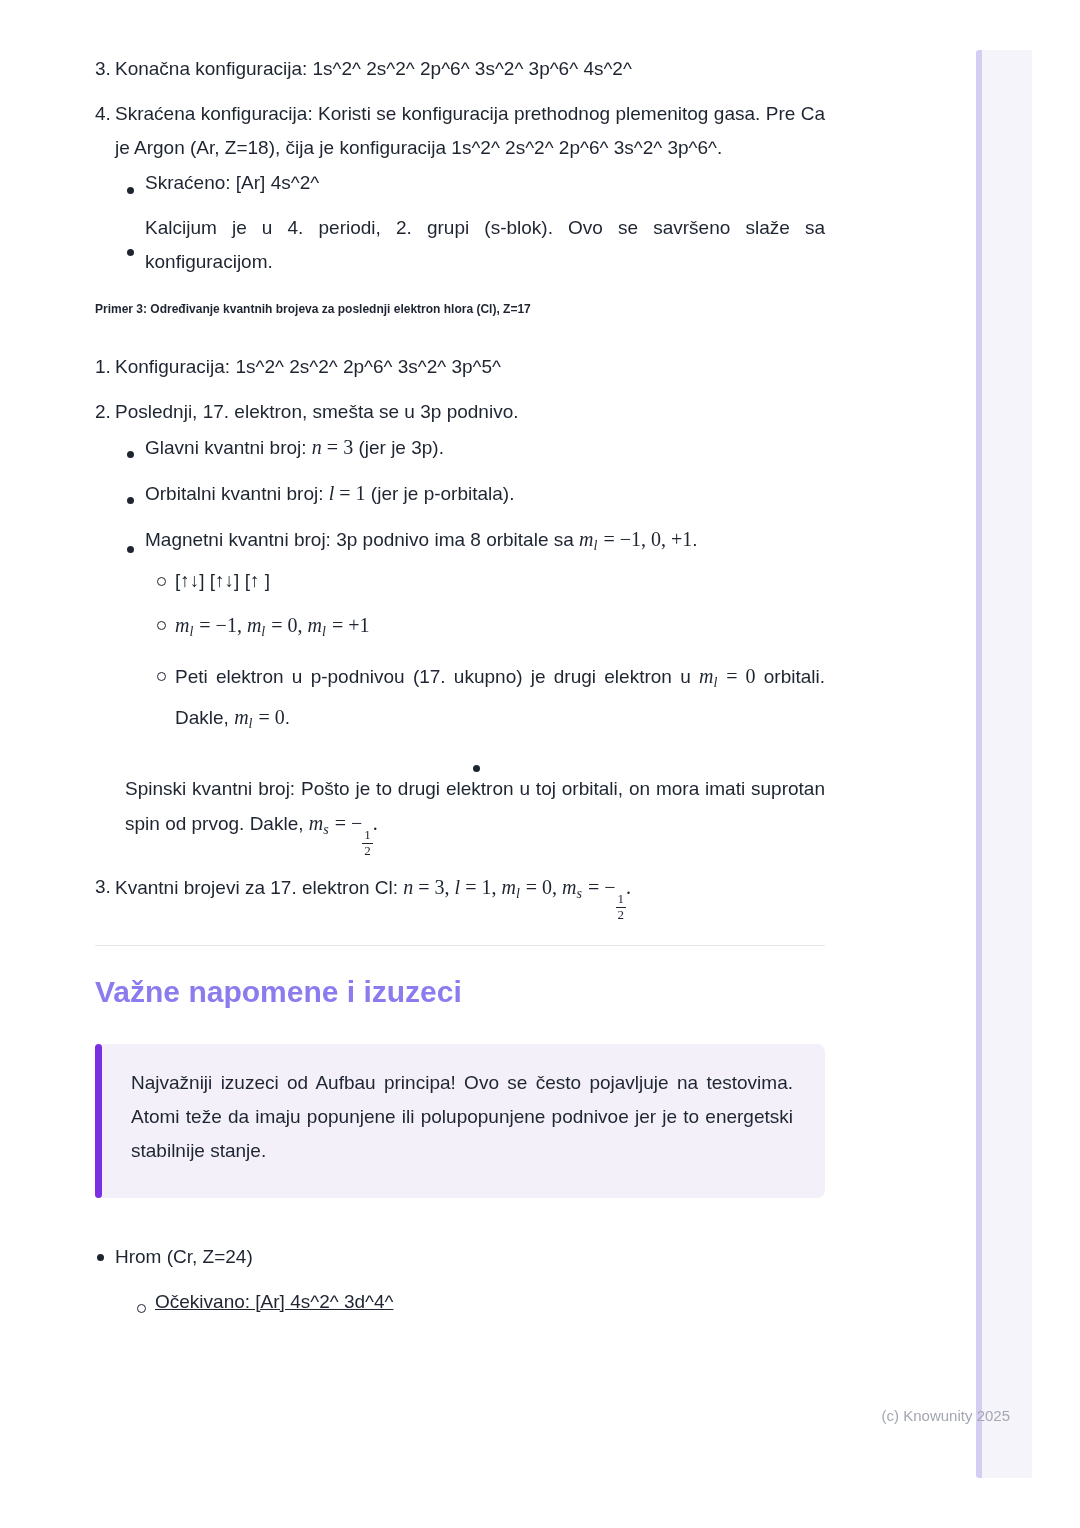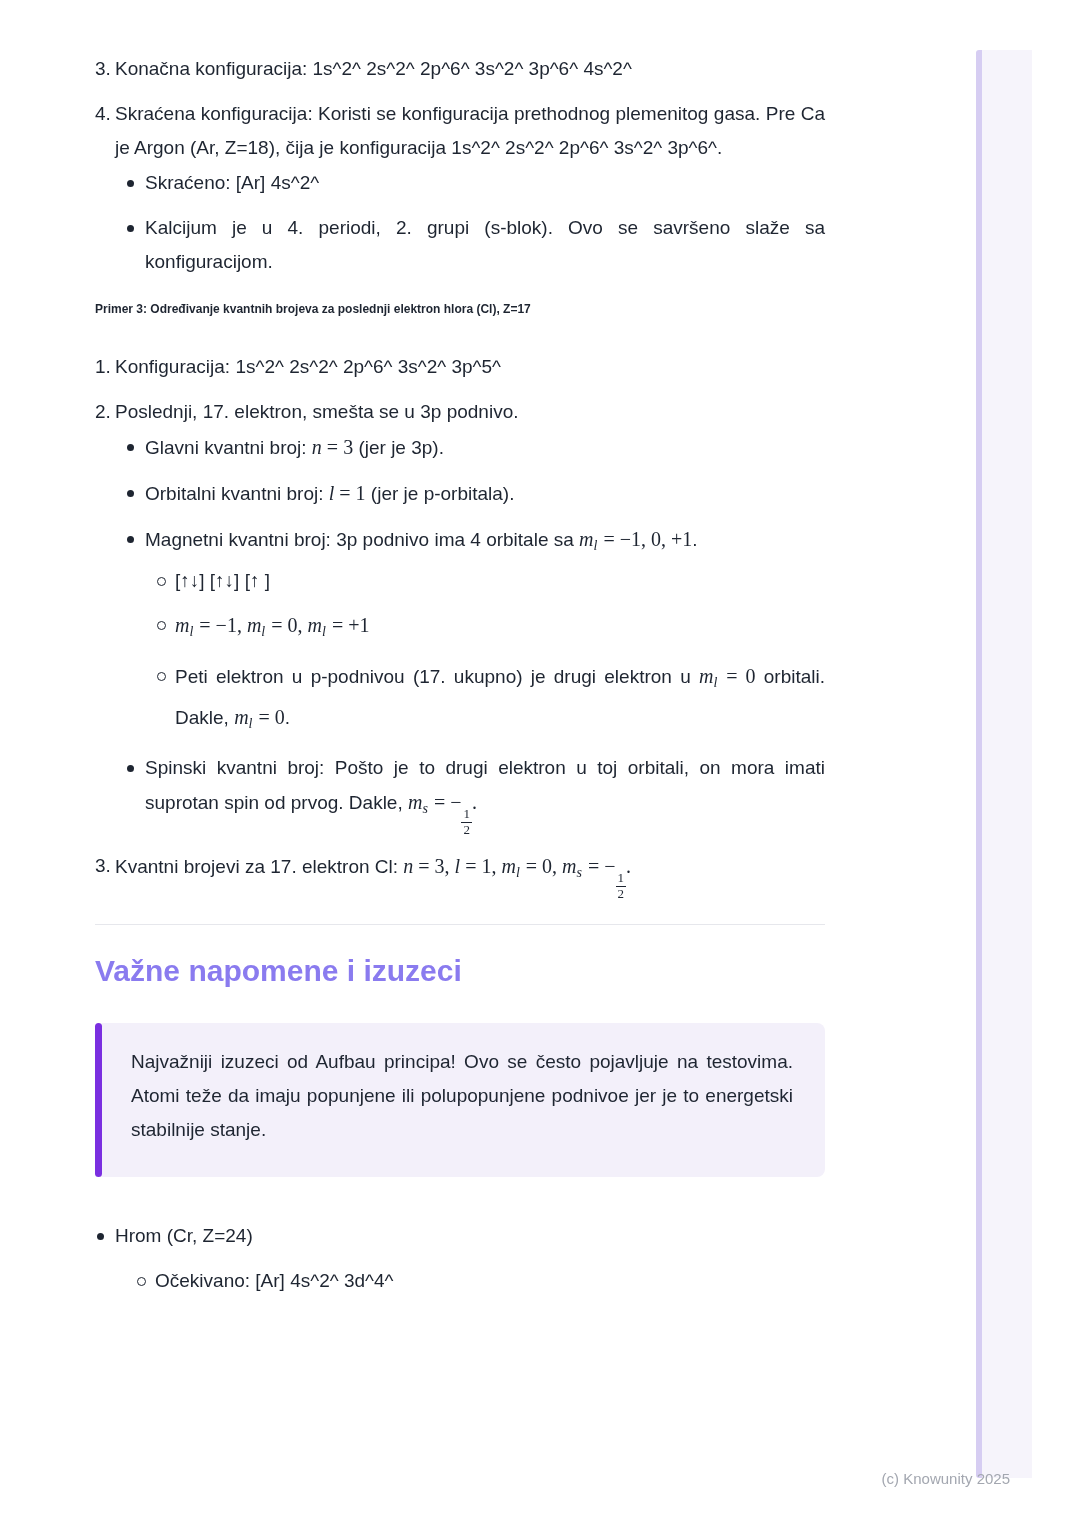--- a/index.html
+++ b/index.html
@@ -17,35 +17,35 @@
   body{
     width:1080px;height:1528px;position:relative;overflow:hidden;
     background:var(--page-bg);color:var(--text);
     font-family:"Liberation Sans","DejaVu Sans",sans-serif;
   }
   .content{position:absolute;left:95px;top:0;width:730px;padding-top:52px;}
 
   
   .li{display:flex;margin:0 0 11px 0;}
   .lvl0{margin-left:0;}
-  .lvl1{margin-left:30px;}
+  .lvl1{margin-left:30px;align-items:center;}
   .lvl2{margin-left:60px;margin-bottom:10px;}
   .circle.lvl1{margin-left:40px;}
   .marker{flex:0 0 20px;font-size:19px;line-height:34px;}
   .li-text{flex:1;font-size:19px;line-height:34px;text-align:justify;}
   .dot-disc{width:7px;height:7px;border-radius:50%;background:var(--text);display:block;margin-top:14px;margin-left:2px;}
   .dot-ring{width:9px;height:9px;border-radius:50%;border:1.5px solid var(--text);box-sizing:border-box;display:block;margin-top:13px;margin-left:2px;}
 
   
   .num + .disc.lvl1{margin-top:-10px;}
   .disc.lvl1 + .circle.lvl2{margin-top:-10px;}
-  .circle.lvl2 + .disc.lvl1{margin-top:8px;}
+  .circle.lvl2 + .disc.lvl1{margin-top:8px;flex-direction:column;}
   .disc.lvl1 + .num{margin-top:8px;}
   .callout + .disc.lvl0{margin-top:42px;}
-  .disc.lvl0 + .circle.lvl1{margin-top:8px;}
+  .disc.lvl0 + .circle.lvl1{margin-top:8px;text-decoration:underline;}
 
   
   .h3{font-size:12px;line-height:38px;font-weight:700;text-align:justify;margin:4px 0 22px 0;}
   .h2{font-size:30px;line-height:36px;font-weight:700;color:var(--heading-purple);margin:28px 0 0 0;}
 
   .divider{height:0;border:0;border-top:1px solid var(--divider);margin:22px 0 0 0;}
 
   .callout{position:relative;margin-top:34px;background:var(--callout-bg);border-radius:8px;padding:22px 32px 30px 36px;}
   .callout-bar{position:absolute;left:0;top:0;bottom:0;width:7px;border-radius:8px;background:var(--callout-bar);}
   .callout-text{margin:0;font-size:19px;line-height:34px;text-align:justify;}
@@ -56,21 +56,21 @@
   .seg-mi{font-family:"Liberation Serif","DejaVu Serif",serif;font-style:italic;font-size:20px;}
   .seg-mn{font-family:"Liberation Serif","DejaVu Serif",serif;font-size:20px;}
   .seg-sub{font-family:"Liberation Serif","DejaVu Serif",serif;font-style:italic;font-size:14px;vertical-align:-4px;margin-right:1px;}
   .frac{display:inline-flex;flex-direction:column;align-items:center;font-family:"Liberation Serif","DejaVu Serif",serif;font-size:13px;line-height:1.15;vertical-align:-9px;}
   .fnum{border-bottom:1px solid currentColor;padding:0 2px;}
   .fden{padding:0 2px;}
 
   
   .panel{position:absolute;top:50px;left:976px;width:50px;height:1428px;background:var(--panel-bg);border-left:6px solid var(--panel-strip);border-radius:3px 0 0 3px;}
 
-  .footer{position:absolute;top:1469px;right:70px;font-size:15px;line-height:20px;color:var(--footer-gray);white-space:nowrap;}
+  .footer{position:absolute;top:1406px;right:70px;font-size:15px;line-height:20px;color:var(--footer-gray);white-space:nowrap;}
 </style>
 </head>
 <body>
 
 <main class="content">
     <div class="li num lvl0">
       <span class="marker">3.</span>
       <div class="li-text"><span class="seg-b">Konačna konfiguracija</span><span class="seg-r">: </span><span class="seg-b">1s^2^ 2s^2^ 2p^6^ 3s^2^ 3p^6^ 4s^2^</span></div>
     </div>
     <div class="li num lvl0">
@@ -107,21 +107,21 @@
     <div class="li disc lvl1">
       <span class="marker">
         <span class="dot-disc"></span>
       </span>
       <div class="li-text"><span class="seg-r">Orbitalni kvantni broj: </span><span class="seg-mi">l</span><span class="seg-mn"> = 1</span><span class="seg-r"> (jer je p-orbitala).</span></div>
     </div>
     <div class="li disc lvl1">
       <span class="marker">
         <span class="dot-disc"></span>
       </span>
-      <div class="li-text"><span class="seg-r">Magnetni kvantni broj: 3p podnivo ima 4 orbitale sa </span><span class="seg-mi">m</span><span class="seg-sub">l</span><span class="seg-mn"> = −1, 0, +1</span><span class="seg-r">.</span></div>
+      <div class="li-text"><span class="seg-r">Magnetni kvantni broj: 3p podnivo ima 8 orbitale sa </span><span class="seg-mi">m</span><span class="seg-sub">l</span><span class="seg-mn"> = −1, 0, +1</span><span class="seg-r">.</span></div>
     </div>
     <div class="li circle lvl2">
       <span class="marker">
         <span class="dot-ring"></span>
       </span>
       <div class="li-text"><span class="seg-r">[↑↓] [↑↓] [↑ ]</span></div>
     </div>
     <div class="li circle lvl2">
       <span class="marker">
         <span class="dot-ring"></span>

